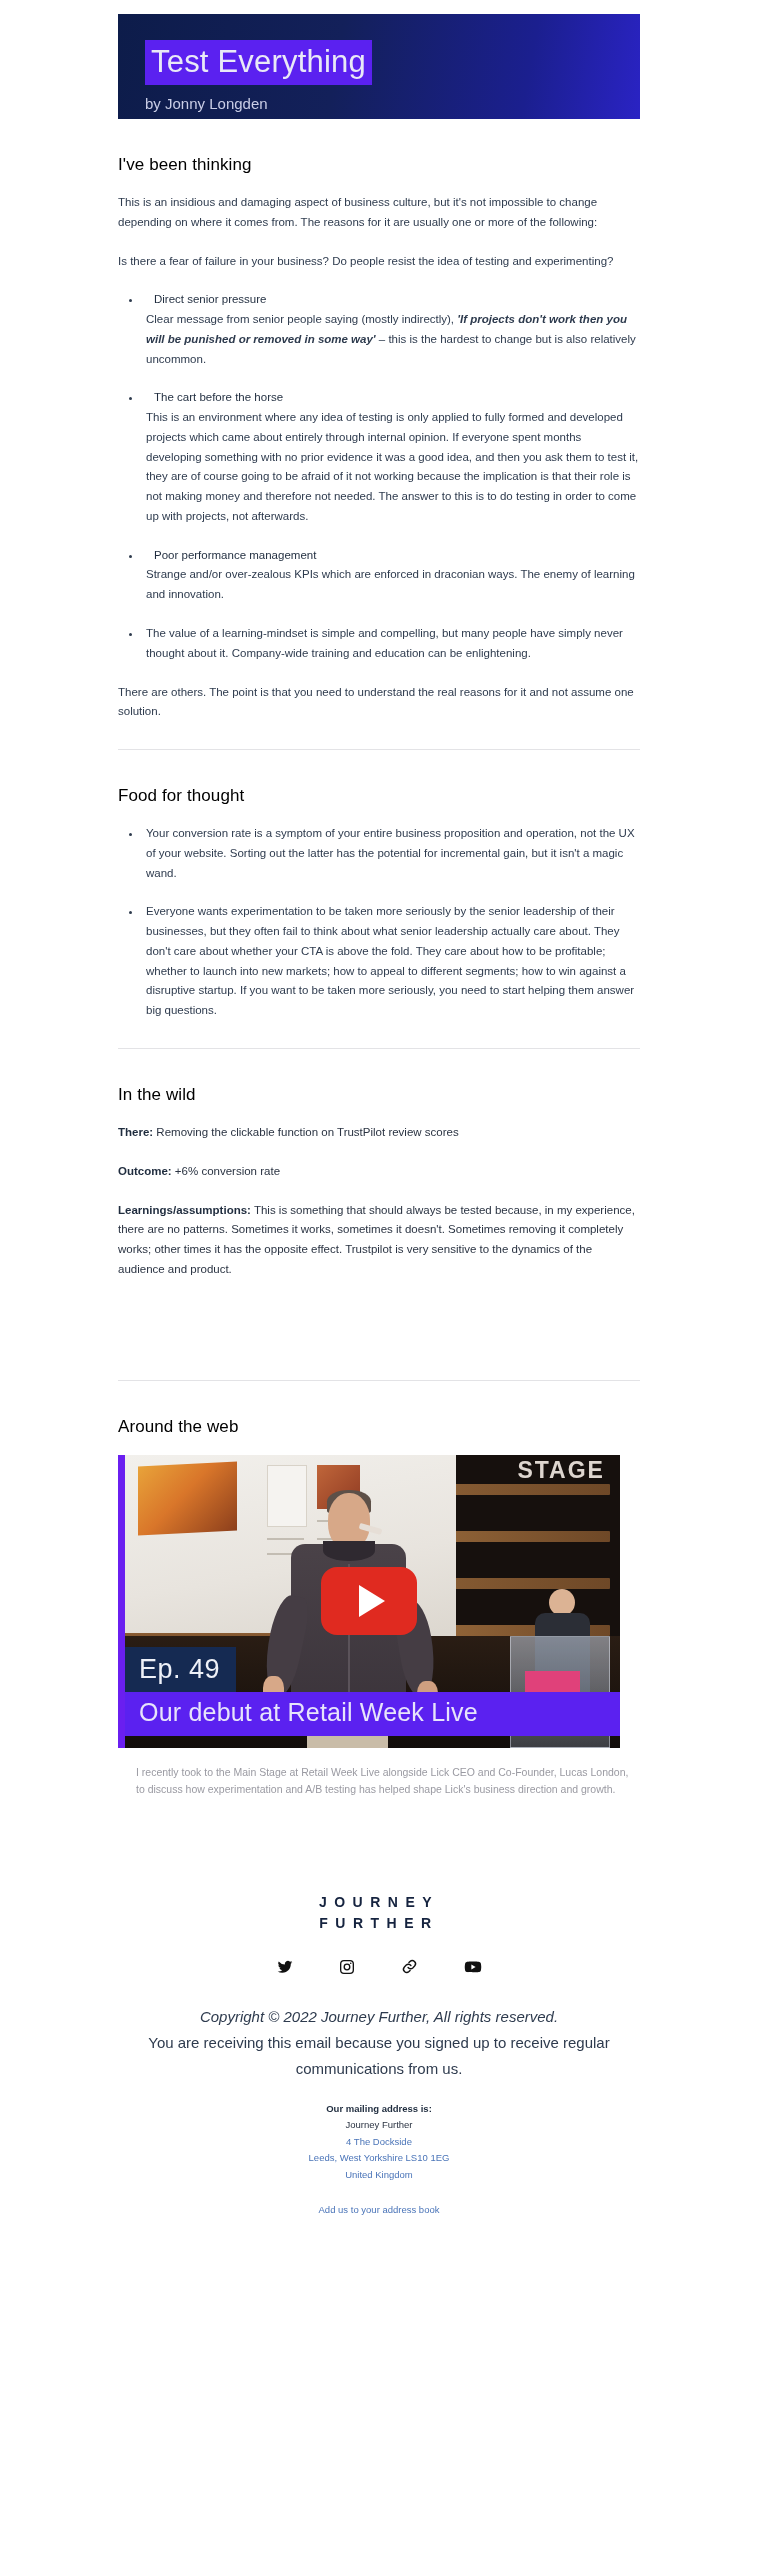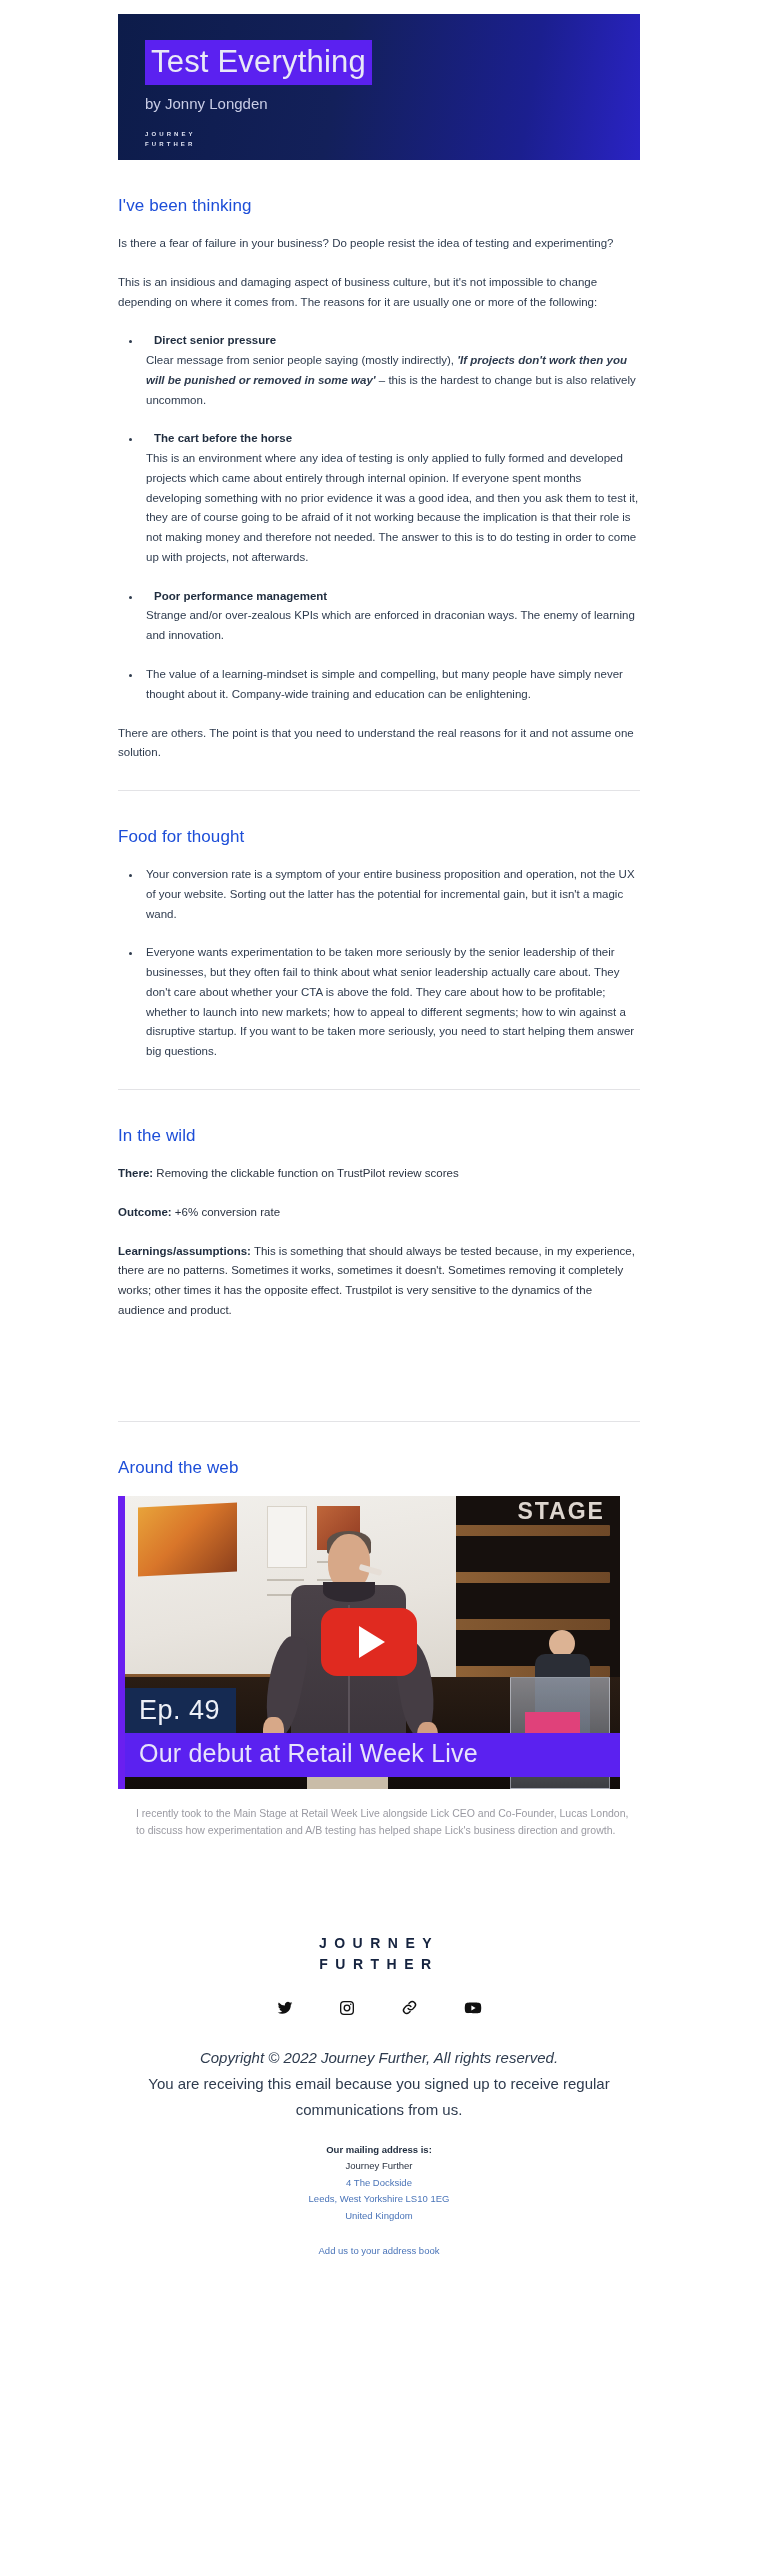--- a/index.html
+++ b/index.html
@@ -10,21 +10,21 @@
     font-family: "Liberation Sans", sans-serif;
     color: #2a3342;
     -webkit-font-smoothing: antialiased;
   }
   .page { width: 758px; margin: 0 auto; background:#fff; }
 
   
   .banner-wrap { padding: 14px 0 0 0; }
   .banner {
     margin: 0 118px 0 118px;
-    height: 146px;
+    height: 105px;
     background: linear-gradient(100deg, #0d1c4a 0%, #13205a 42%, #1b1f8f 78%, #2a23c4 100%);
     position: relative;
     overflow: hidden;
   }
   .banner-inner { position: absolute; left: 27px; top: 26px; }
   .banner-title {
     display: inline-block;
     background: #5b21f0;
     color: #e9e9f7;
     font-size: 31px;
@@ -49,21 +49,21 @@
     letter-spacing: 3.1px;
     color: #dfe3f3;
     font-weight: 700;
     font-family: "Liberation Sans", sans-serif;
   }
   .banner-logo .lg-row.second { margin-top: 3px; }
 
   
   .content { padding: 0 118px; }
   h2.section-h {
-    color: #1d4ed8;
+    color: #000000;
     font-size: 17px;
     font-weight: 400;
     margin: 36px 0 18px 0;
     letter-spacing: .1px;
   }
   p.body {
     font-size: 11.5px;
     line-height: 1.72;
     margin: 0 0 19px 0;
     color: #2e3b4e;
@@ -73,21 +73,21 @@
     padding-left: 24px;
   }
   ul.bullets > li {
     font-size: 11.5px;
     line-height: 1.72;
     margin-bottom: 19px;
     color: #2e3b4e;
     padding-left: 4px;
   }
   ul.bullets > li::marker { color:#2e3b4e; }
-  .li-title { font-weight: 700; display:block; color:#1f2c3e;padding-left:8px; }
+  .li-title { font-weight: 400; display:block; color:#1f2c3e;padding-left:8px; }
   .li-body { display:block; }
   em.q { font-style: italic; font-weight: 700; }
   .divider {
     border: 0;
     border-top: 1px solid #e3e3e6;
     margin: 27px 0 0 0;
   }
   .kv { font-size: 11.5px; line-height:1.72; margin: 0 0 19px 0; }
   .kv b { color:#1f2c3e; }
 
@@ -289,22 +289,22 @@
           <div class="lg-row">JOURNEY</div>
           <div class="lg-row second">FURTHER</div>
         </div>
       </div>
     </div>
   </div>
 
   <div class="content">
 
     <h2 class="section-h">I've been thinking</h2>
+    <p class="body">This is an insidious and damaging aspect of business culture, but it's not impossible to change depending on where it comes from. The reasons for it are usually one or more of the following:</p>
     <p class="body">Is there a fear of failure in your business? Do people resist the idea of testing and experimenting?</p>
-    <p class="body">This is an insidious and damaging aspect of business culture, but it's not impossible to change depending on where it comes from. The reasons for it are usually one or more of the following:</p>
 
     <ul class="bullets">
       <li>
         <span class="li-title">Direct senior pressure</span>
         <span class="li-body"><span>Clear message from senior people saying (mostly indirectly), </span><em class="q">'If projects don't work then you will be punished or removed in some way'</em><span> – this is the hardest to change but is also relatively uncommon.</span></span>
       </li>
       <li>
         <span class="li-title">The cart before the horse</span>
         <span class="li-body">This is an environment where any idea of testing is only applied to fully formed and developed projects which came about entirely through internal opinion. If everyone spent months developing something with no prior evidence it was a good idea, and then you ask them to test it, they are of course going to be afraid of it not working because the implication is that their role is not making money and therefore not needed. The answer to this is to do testing in order to come up with projects, not afterwards.</span>
       </li>

